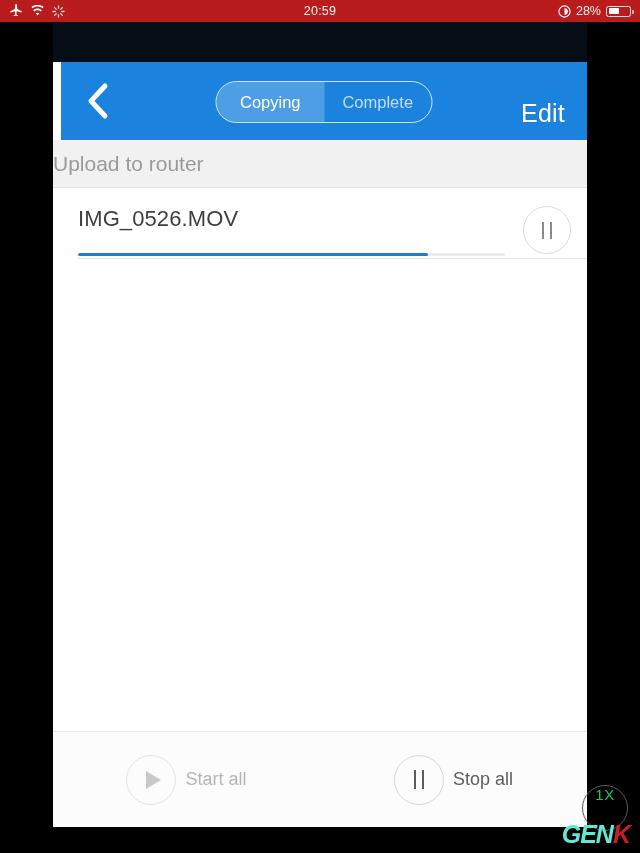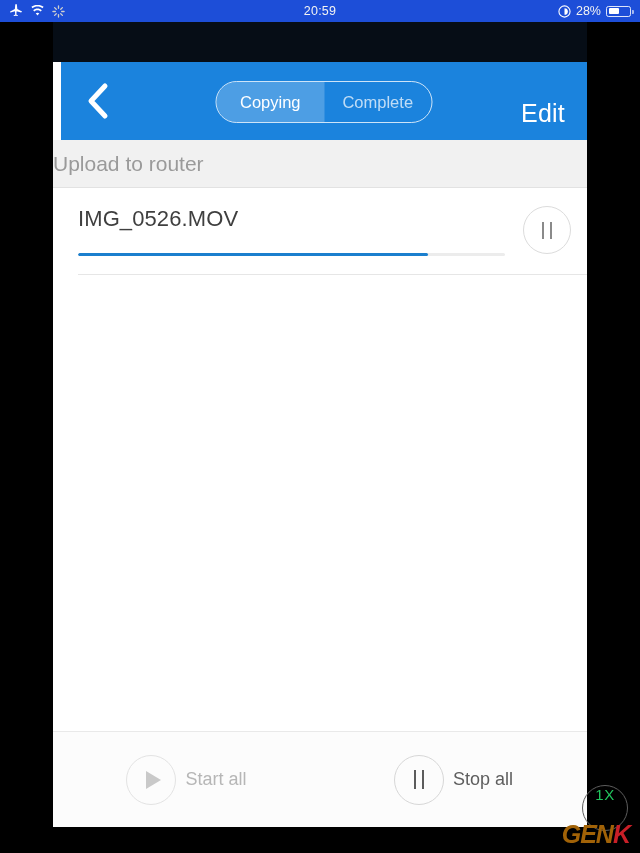--- a/index.html
+++ b/index.html
@@ -21,21 +21,21 @@
     width: 640px;
     height: 853px;
     background: #000000;
   }
 
   
   #statusbar {
     position: absolute;
     left: 0; top: 0;
     width: 640px; height: 22px;
-    background: #1d4ed8;
+    background: #b91c1c;
     color: #ffffff;
   }
   #status-left {
     position: absolute;
     left: 8px; top: 0;
     height: 22px;
     display: flex;
     align-items: center;
     gap: 7px;
   }
@@ -168,21 +168,21 @@
     color: #9a9a9a;
   }
 
   
   #list {
     background: #ffffff;
   }
   .row {
     position: relative;
     padding: 18px 25px 0 25px;
-    height: 87px;
+    height: 71px;
     box-sizing: border-box;
   }
   .row-sep {
     position: absolute;
     left: 25px; right: 0; bottom: 0;
     height: 1px;
     background: #e6e6e6;
   }
   .file-name {
     font-size: 22px;
@@ -322,21 +322,21 @@
   }
   #genk {
     position: absolute;
     right: 6px;
     bottom: 2px;
     font-size: 25px;
     font-weight: bold;
     font-style: italic;
     letter-spacing: -1px;
   }
-  #genk .g { color: #a16207; font-style: italic; }
+  #genk .g { color: #5eead4; font-style: italic; }
   #genk .k { color: #c81f27; }
 </style>
 </head>
 <body>
 
 <div id="screen">
 
   <div id="statusbar">
 
     <div id="status-left">

